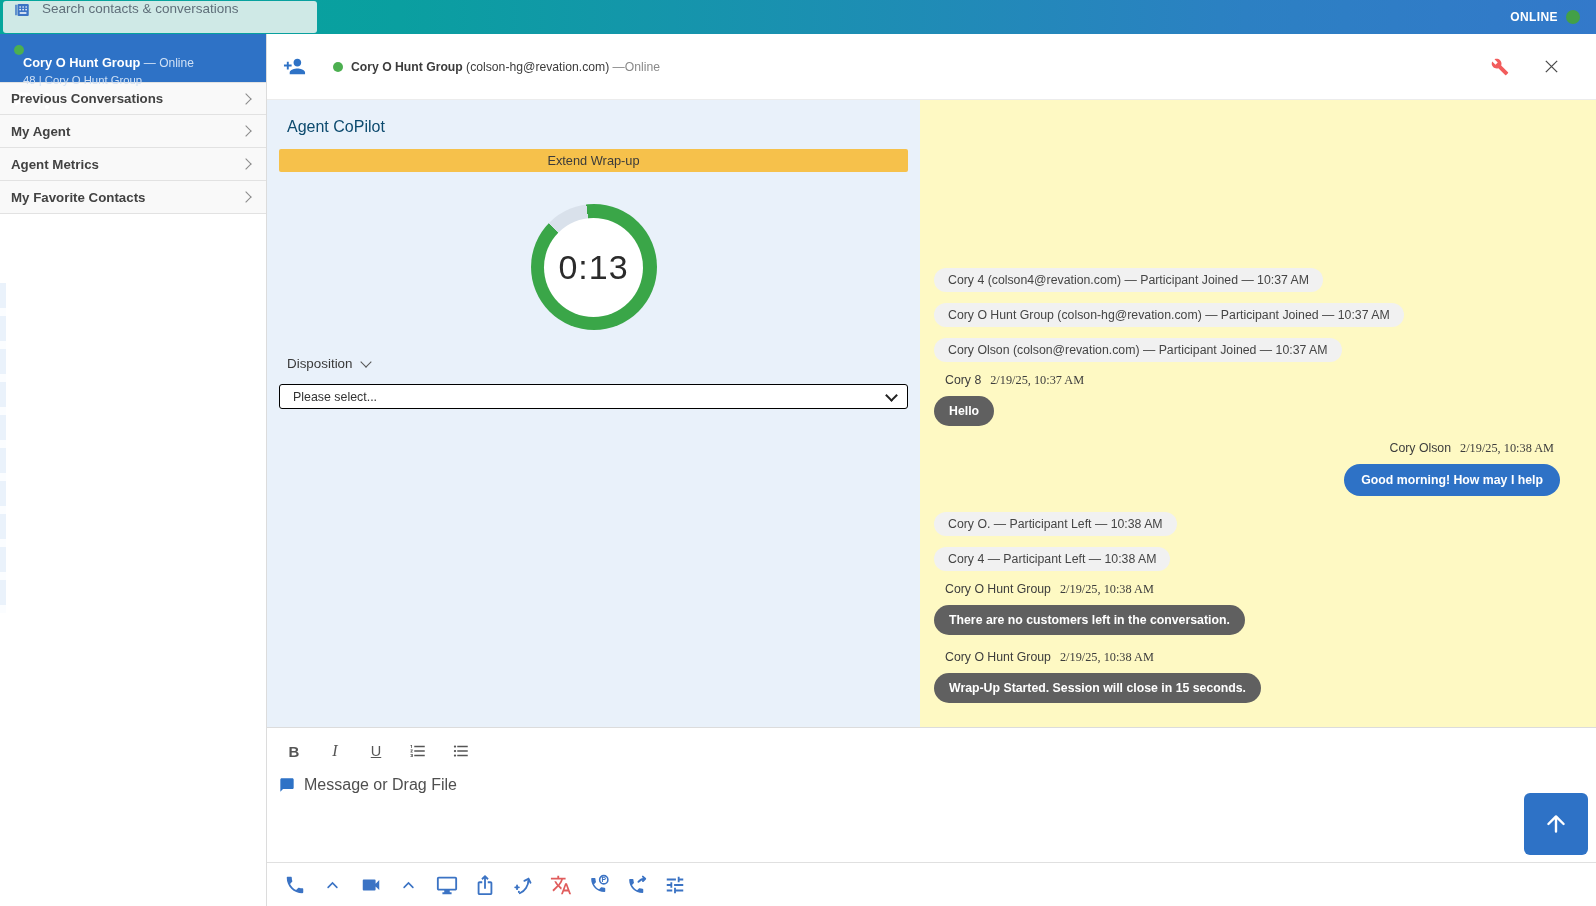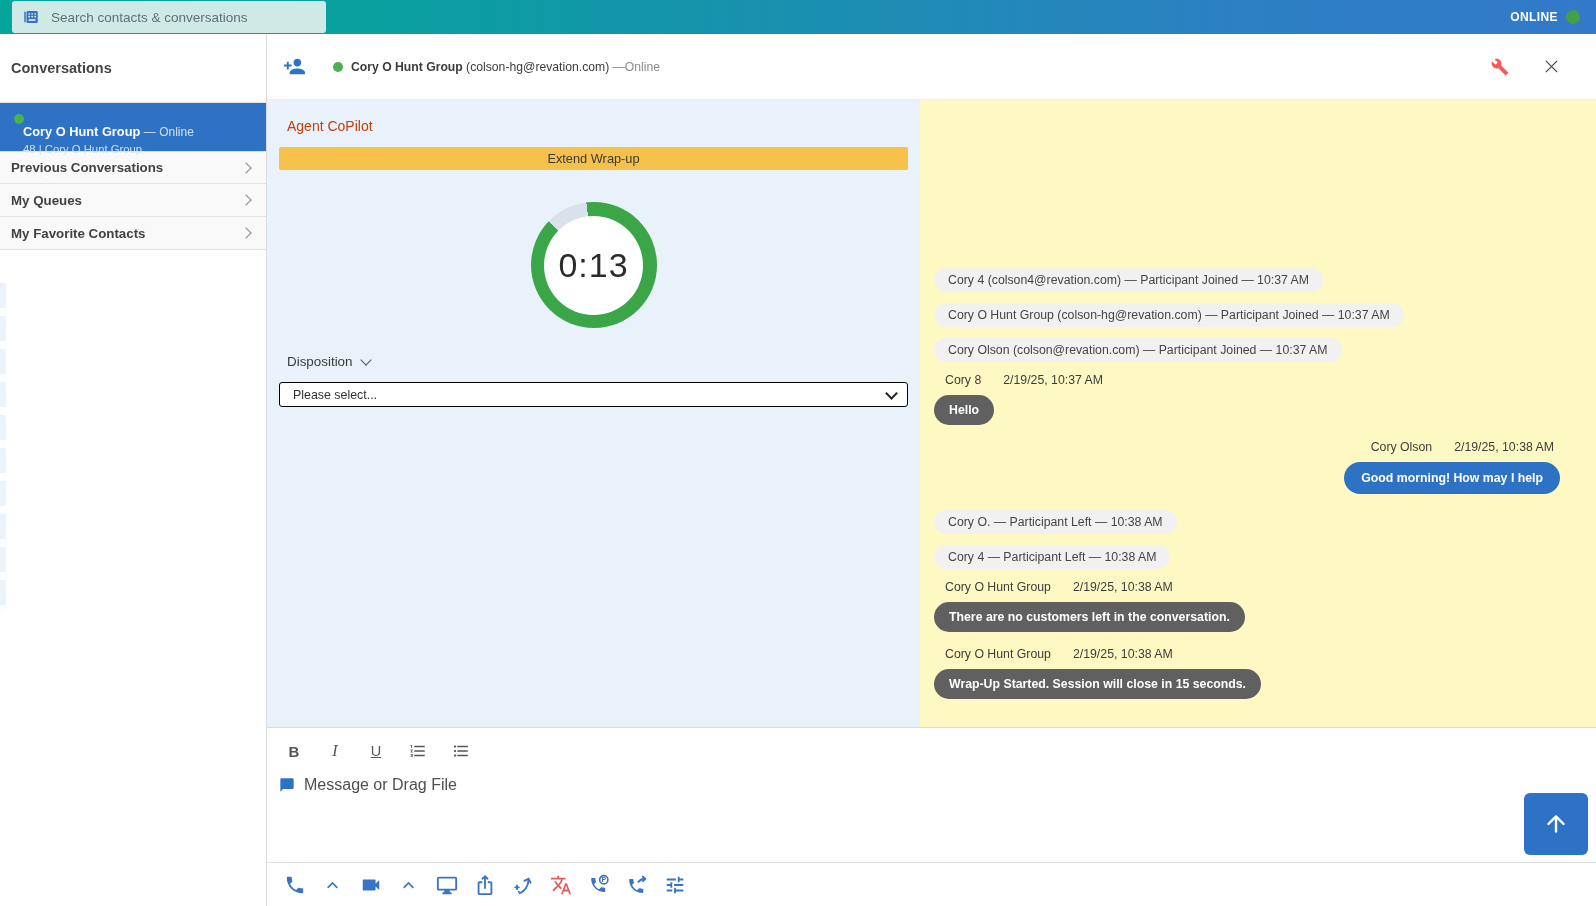--- a/index.html
+++ b/index.html
@@ -2,22 +2,22 @@
 <html><head>
 <meta charset="utf-8">
 <style>
   * { margin:0; padding:0; box-sizing:border-box; }
   html,body { width:1596px; height:906px; overflow:hidden; }
   body { font-family:"Liberation Sans", sans-serif; background:#fff; color:#3c3c3c; }
 
   
   .topbar { height:34px; background:linear-gradient(to right,#04a69c 0%,#0a9fa0 25%,#2c80c3 78%,#3379ca 100%);
             display:flex; align-items:center; justify-content:space-between; }
-  .search-wrap { margin-left:12px; width:314px; height:32px; background:#cfe9e6; border-radius:3px;
-                 display:flex; align-items:center; padding-left:10px; gap:11px; }
+  .search-wrap { margin-left:3px; width:314px; height:32px; background:#cfe9e6; border-radius:3px;
+                 display:flex; align-items:flex-start; padding-left:10px; gap:11px; }
   .search-wrap svg { width:18px; height:18px; flex-shrink:0; }
   .search-input { border:none; outline:none; background:transparent; font-size:13.5px; color:#2f3b42; width:250px;
                   font-family:"Liberation Sans", sans-serif; }
   .search-input::placeholder { color:#5f6f7a; opacity:1; }
   .online-wrap { display:flex; align-items:center; gap:8px; margin-right:16px; cursor:pointer; }
   .online-label { color:#fff; font-weight:bold; font-size:12px; letter-spacing:.4px; }
   .online-dot { width:14px; height:14px; border-radius:50%; background:#43a047; }
 
   
   .main { display:flex; height:872px; }
@@ -57,21 +57,21 @@
   .chat-title .name { font-weight:bold; }
   .chat-title .status { color:#8a8a8a; }
   .hdr-spacer { flex:1; }
   .wrench { width:18px; height:18px; cursor:pointer; margin-right:34px; }
   .close-x { width:17px; height:17px; cursor:pointer; }
 
   .content { flex:1; display:flex; min-height:0; }
 
   
   .copilot { width:653px; flex-shrink:0; background:#e9f1fa; padding:0 12px; }
-  .copilot-title { margin:18px 0 0 8px; font-size:14px; color:#c2410c; }
+  .copilot-title { margin:18px 0 0 8px; font-size:16px; color:#0c4a6e; }
   .extend-btn { display:block; width:100%; height:23px; margin-top:13px; background:#f6c14b; border:none;
                 border-radius:2px; font-size:12.8px; color:#3b3b3b; cursor:pointer;
                 font-family:"Liberation Sans", sans-serif; }
   .timer-wrap { display:flex; justify-content:center; margin-top:32px; }
   .timer-ring { width:126px; height:126px; border-radius:50%; display:flex; align-items:center; justify-content:center;
                 background:conic-gradient(#3aa648 0deg 314deg, #d9e1eb 314deg 353deg, #3aa648 353deg 360deg); }
   .timer-inner { width:99px; height:99px; border-radius:50%; background:#fff; display:flex; align-items:center;
                  justify-content:center; font-size:34px; color:#2b2b2b; letter-spacing:1px; }
   .disposition-row { margin:26px 0 0 8px; display:flex; align-items:center; gap:9px; font-size:13.4px;
                      color:#3a3a3a; cursor:pointer; width:max-content; }
@@ -82,21 +82,21 @@
                         font-size:12.4px; color:#333; padding:0 30px 0 13px; appearance:none; -webkit-appearance:none;
                         outline:none; cursor:pointer; font-family:"Liberation Sans", sans-serif; }
   .select-caret { position:absolute; right:12px; top:7px; width:9px; height:9px; border-right:2.4px solid #222;
                   border-bottom:2.4px solid #222; transform:rotate(45deg); pointer-events:none; }
 
   
   .messages { flex:1; min-width:0; background:#fef9c3; padding:168px 36px 0 14px; overflow:hidden; }
   .msg-system { display:table; background:#f1f1f1; color:#454545; font-size:12.3px; padding:5px 14px;
                 border-radius:16px; margin-bottom:11px; white-space:nowrap; }
   .msg-label { font-size:12.3px; color:#3d3d3d; margin:1px 0 8px 11px; }
-  .msg-label .ts { margin-left:22px; }
+  .msg-label .ts { margin-left:9px;font-family:Liberation Serif, serif; }
   .msg-bubble-in { display:table; background:#606060; color:#fff; font-weight:bold; font-size:12.3px;
                    padding:8px 15px; border-radius:15px; margin-bottom:15px; max-width:560px; }
   .msg-out-wrap { text-align:right; margin:4px 0 16px 0; }
   .msg-out-wrap .msg-label { margin:0 6px 8px 0; }
   .msg-bubble-out { display:inline-block; background:#2e72c6; color:#fff; font-weight:bold; font-size:12.3px;
                     padding:9px 17px; border-radius:16px; }
 
   
   .compose { position:relative; height:179px; border-top:1px solid #dcdcdc; background:#fff; }
   .fmt-row { display:flex; align-items:center; gap:25px; padding:14px 0 0 19px; color:#555; }
@@ -140,21 +140,20 @@
   </div>
   <div class="online-wrap">
     <span class="online-label">ONLINE</span>
     <span class="online-dot"></span>
   </div>
 </div>
 
 <div class="main">
 
   <div class="sidebar">
-    <div class="sb-header">Conversations</div>
 
     <div class="convo-item">
       <span class="presence-dot"></span>
       <div class="convo-text">
         <div class="convo-title">
           <span>Cory O Hunt Group</span>
           <span class="convo-status">— Online</span>
         </div>
         <div class="convo-sub">48  |  Cory O Hunt Group</div>
       </div>
@@ -170,24 +169,28 @@
       </div>
     </div>
 
     <div>
   <div class="nav-item">
     <span>Previous Conversations</span>
     <span class="chev-right"></span>
   </div>
 
   <div class="nav-item">
-    <span>My Queues</span>
+    <span>My Agent</span>
     <span class="chev-right"></span>
   </div>
 
+  <div class="nav-item">
+    <span>Agent Metrics</span>
+    <span class="chev-right"></span>
+  </div>
 
   <div class="nav-item">
     <span>My Favorite Contacts</span>
     <span class="chev-right"></span>
   </div>
 </div>
     <div class="edge-strip"></div>
   </div>
 
   <div class="right">

